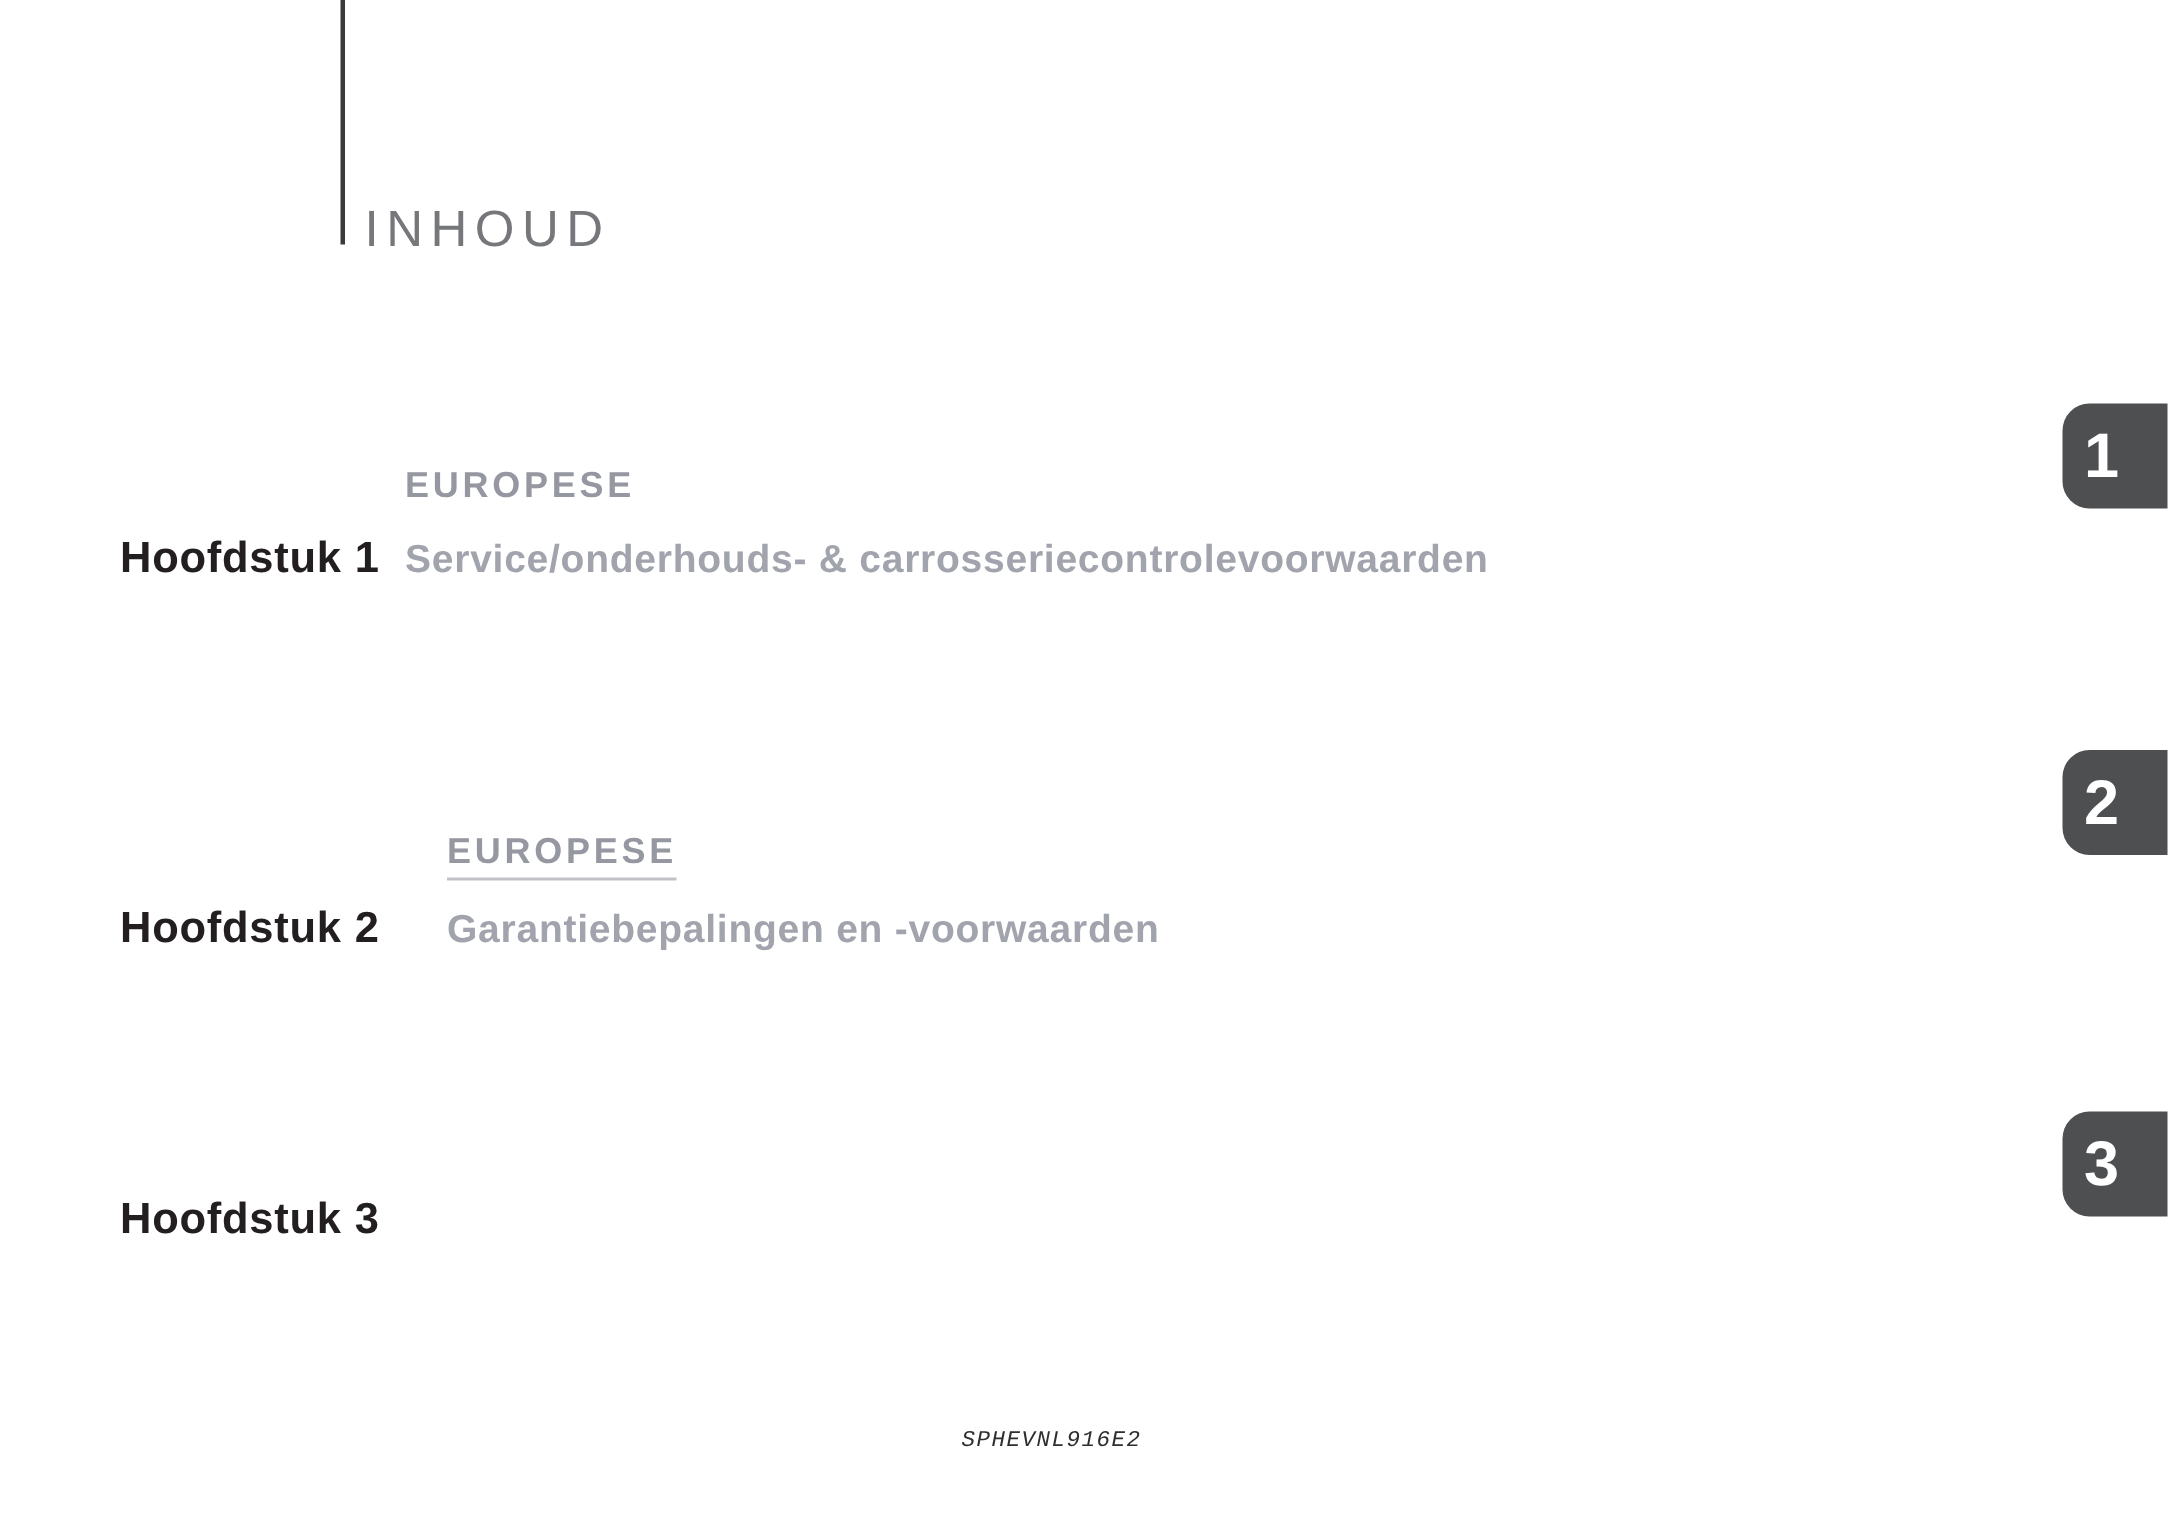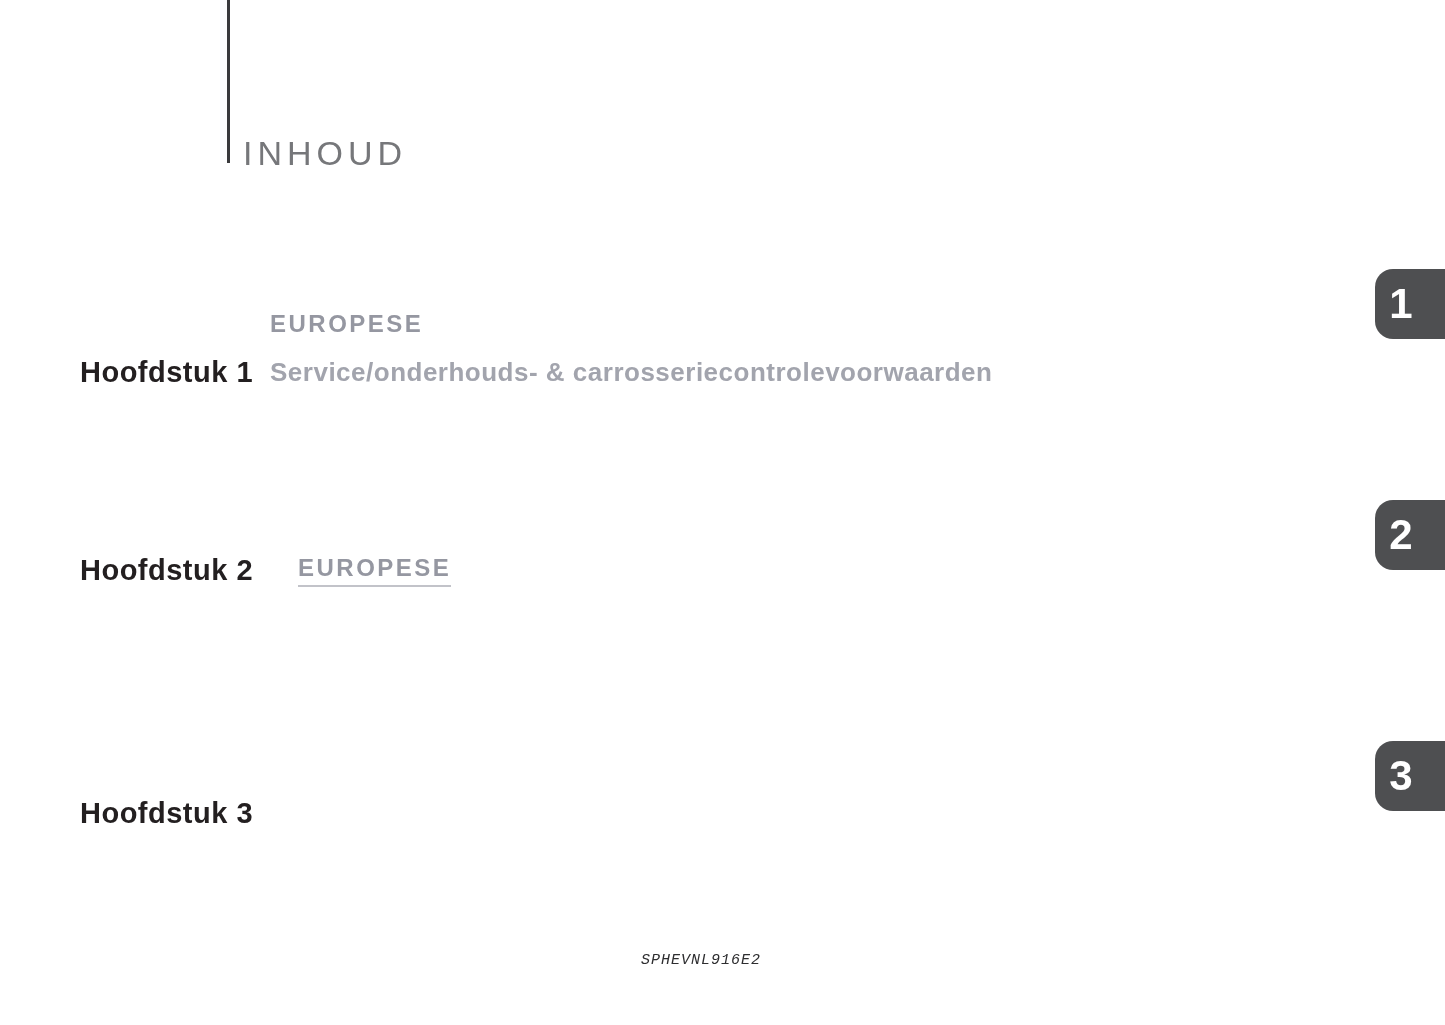--- a/index.html
+++ b/index.html
@@ -125,20 +125,21 @@
       <div class="chapter-line">Service/onderhouds- &amp; carrosseriecontrolevoorwaarden</div>
     </div>
   </section>
 
   <section class="chapter chapter-2">
     <div class="chapter-label">Hoofdstuk 2</div>
     <div class="chapter-body">
       <div>
         <span class="chapter-heading underlined">EUROPESE</span>
       </div>
+      <div class="chapter-line">Garantiebepalingen en -voorwaarden</div>
     </div>
   </section>
 
   <section class="chapter chapter-3">
     <div class="chapter-label">Hoofdstuk 3</div>
     <div class="chapter-body">
     </div>
   </section>
 
   <div class="side-tab side-tab-1">

